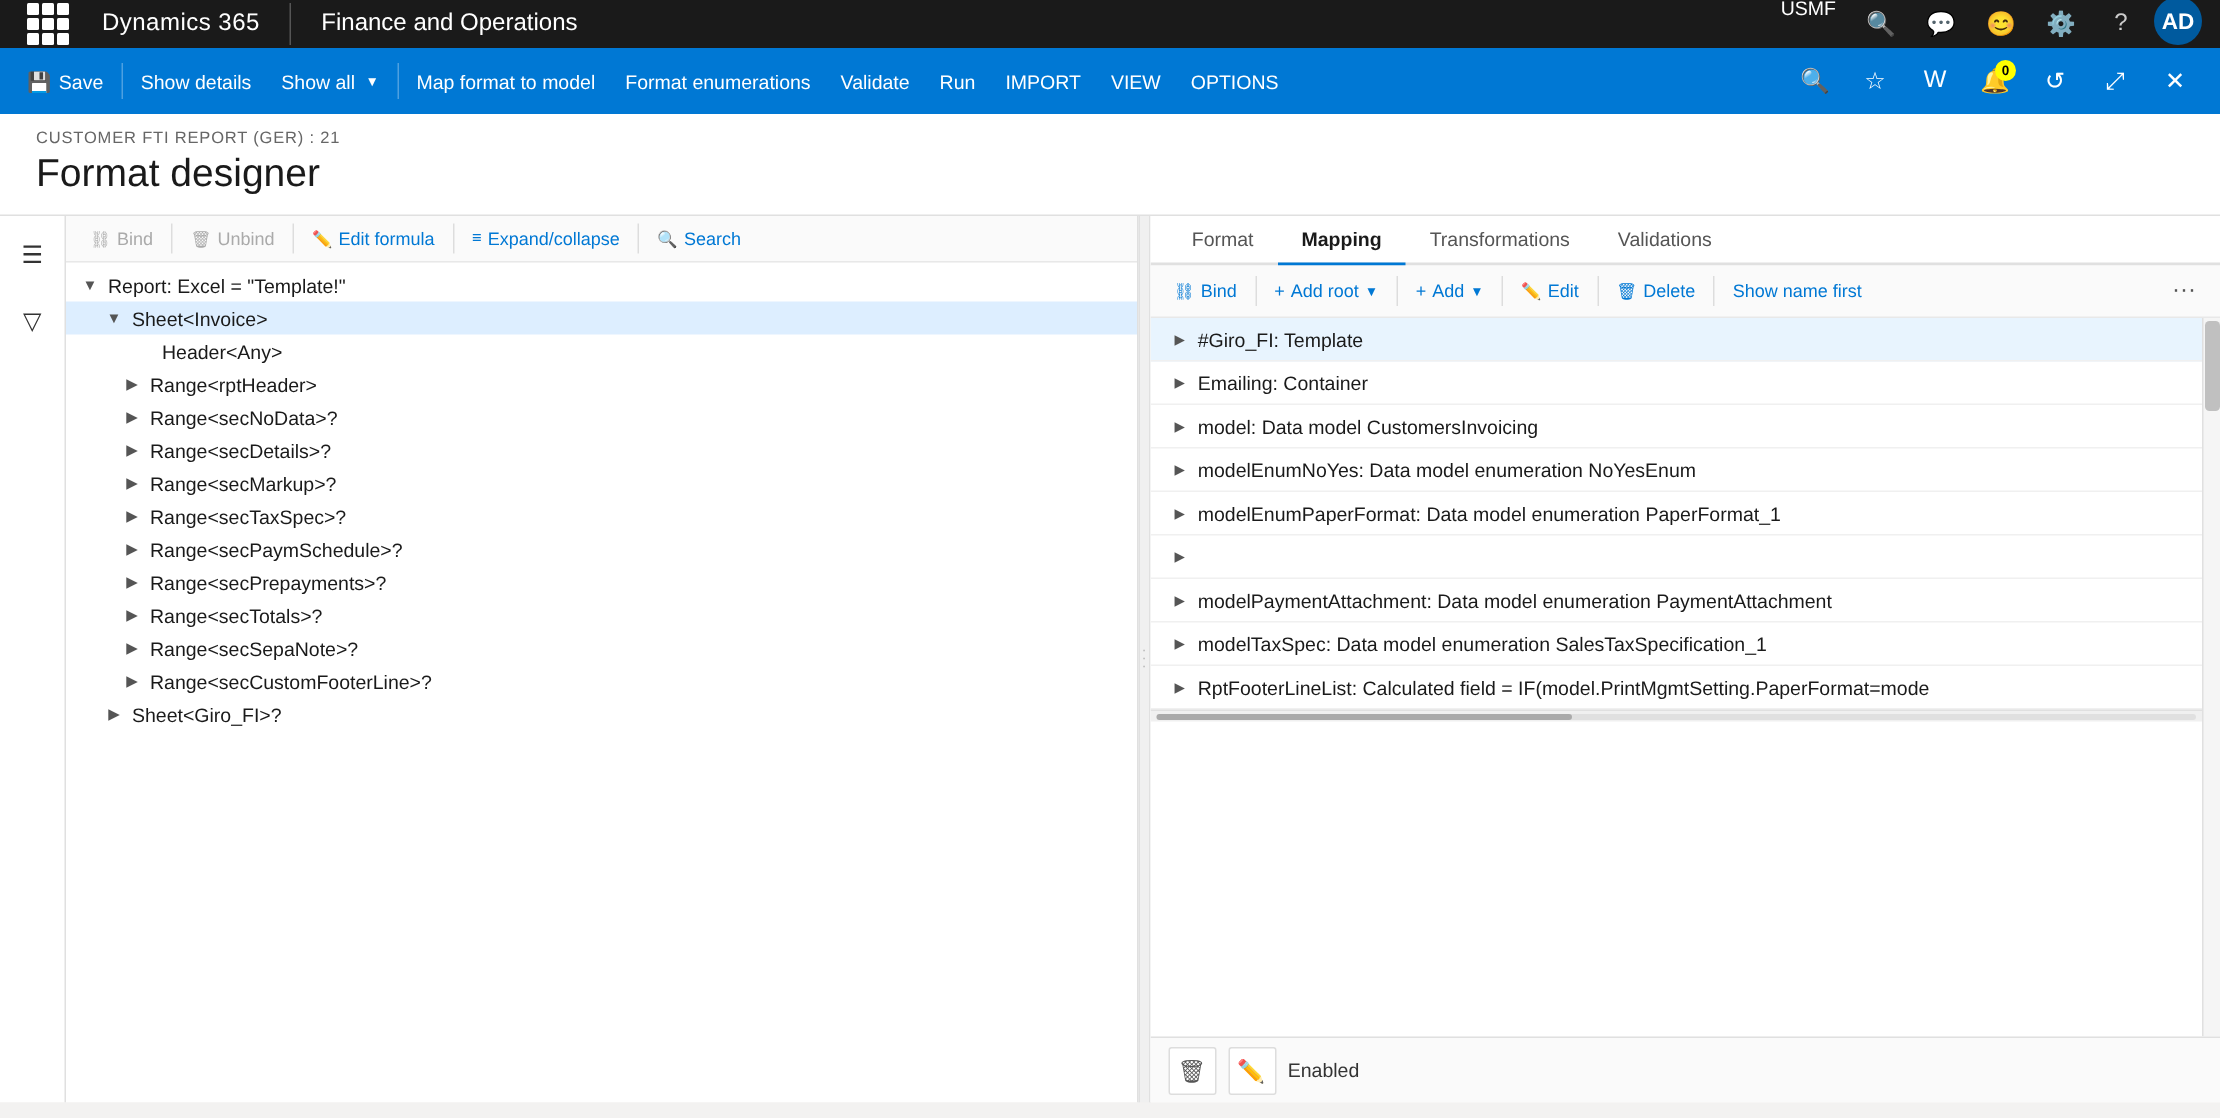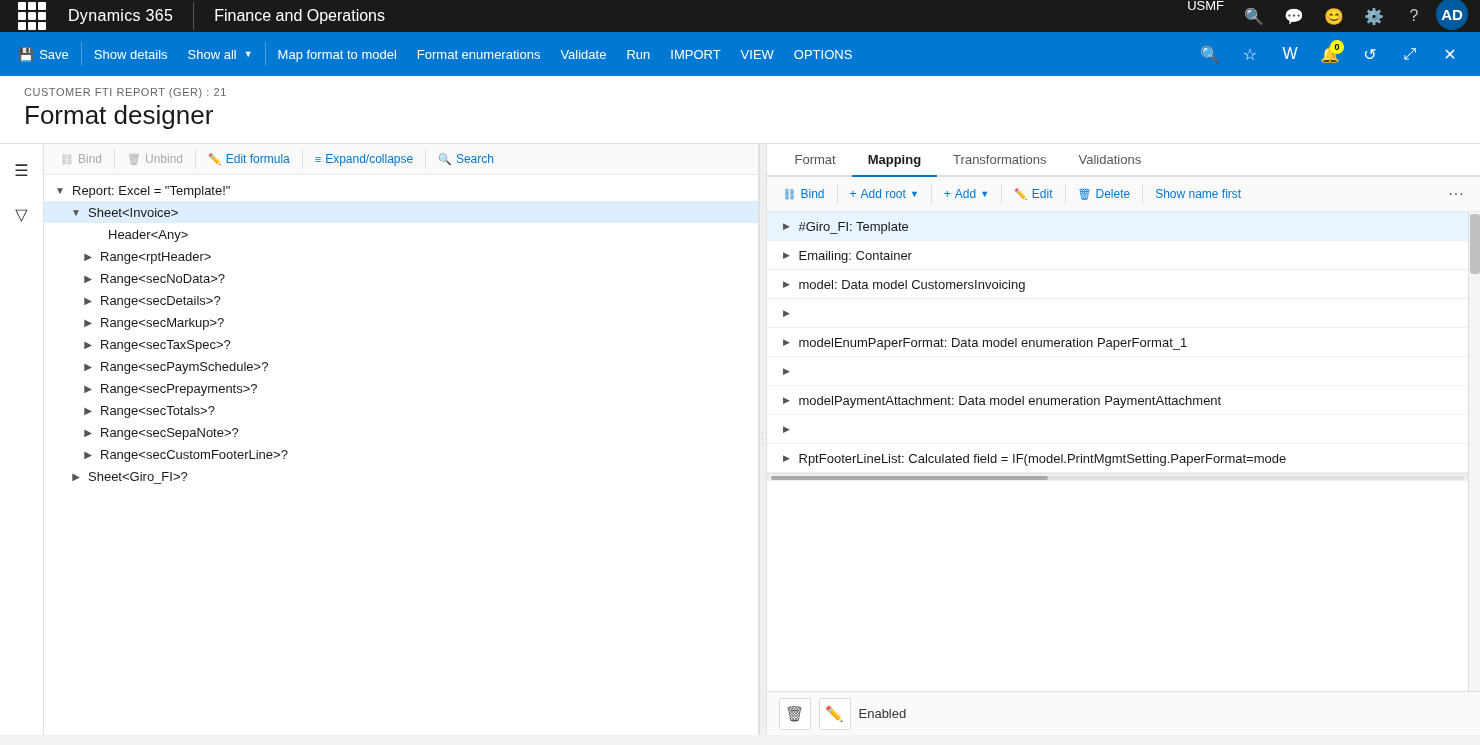--- a/index.html
+++ b/index.html
@@ -667,38 +667,40 @@
           <div class="mapping-label">Emailing: Container</div>
         </div>
 
         <div class="mapping-item">
           <div class="mapping-expand">▶</div>
           <div class="mapping-label">model: Data model CustomersInvoicing</div>
         </div>
 
         <div class="mapping-item">
           <div class="mapping-expand">▶</div>
+          <div class="mapping-label">modelEnumNoYes: Data model enumeration NoYesEnum</div>
         </div>
 
         <div class="mapping-item">
           <div class="mapping-expand">▶</div>
           <div class="mapping-label">modelEnumPaperFormat: Data model enumeration PaperFormat_1</div>
         </div>
 
         <div class="mapping-item">
           <div class="mapping-expand">▶</div>
         </div>
 
         <div class="mapping-item">
           <div class="mapping-expand">▶</div>
           <div class="mapping-label">modelPaymentAttachment: Data model enumeration PaymentAttachment</div>
         </div>
 
         <div class="mapping-item">
           <div class="mapping-expand">▶</div>
+          <div class="mapping-label">modelTaxSpec: Data model enumeration SalesTaxSpecification_1</div>
         </div>
 
         <div class="mapping-item">
           <div class="mapping-expand">▶</div>
           <div class="mapping-label" style="overflow:hidden;text-overflow:ellipsis;white-space:nowrap;">RptFooterLineList: Calculated field = IF(model.PrintMgmtSetting.PaperFormat=mode</div>
         </div>
 
         <div class="scroll-indicator">
           <div class="scroll-track">
             <div class="scroll-thumb"></div>

